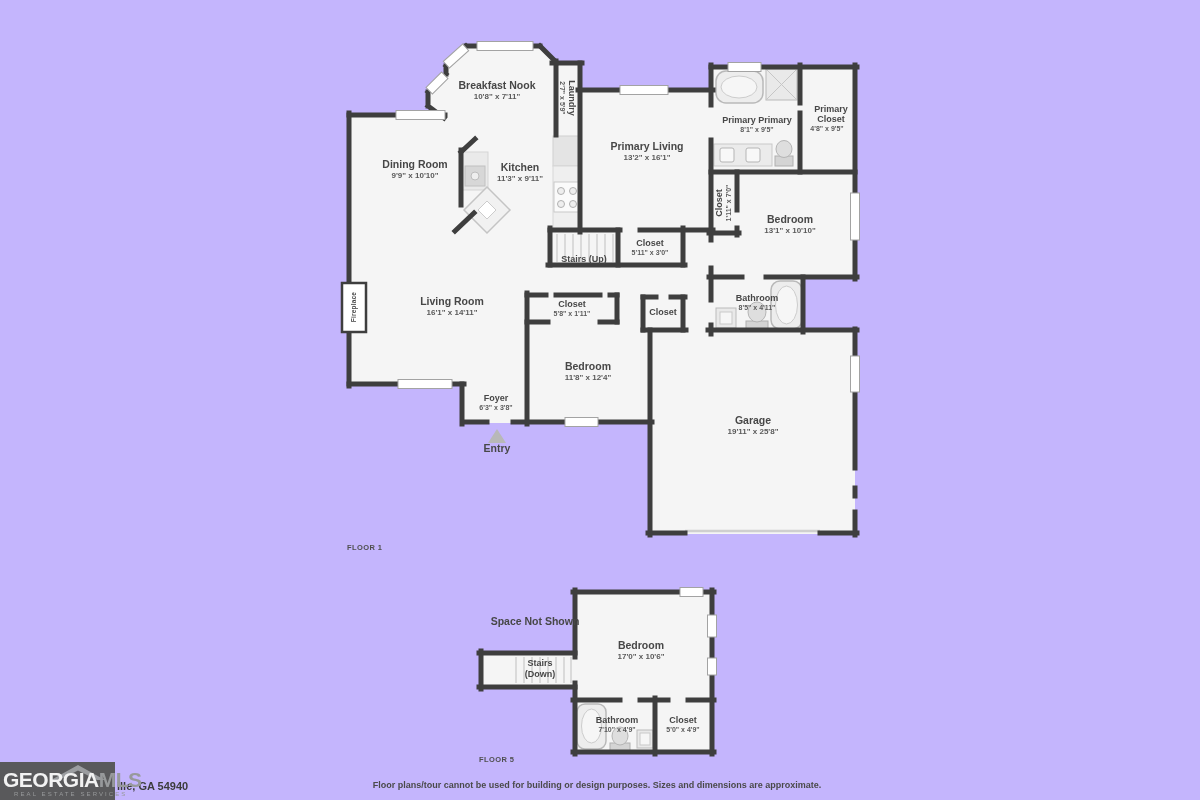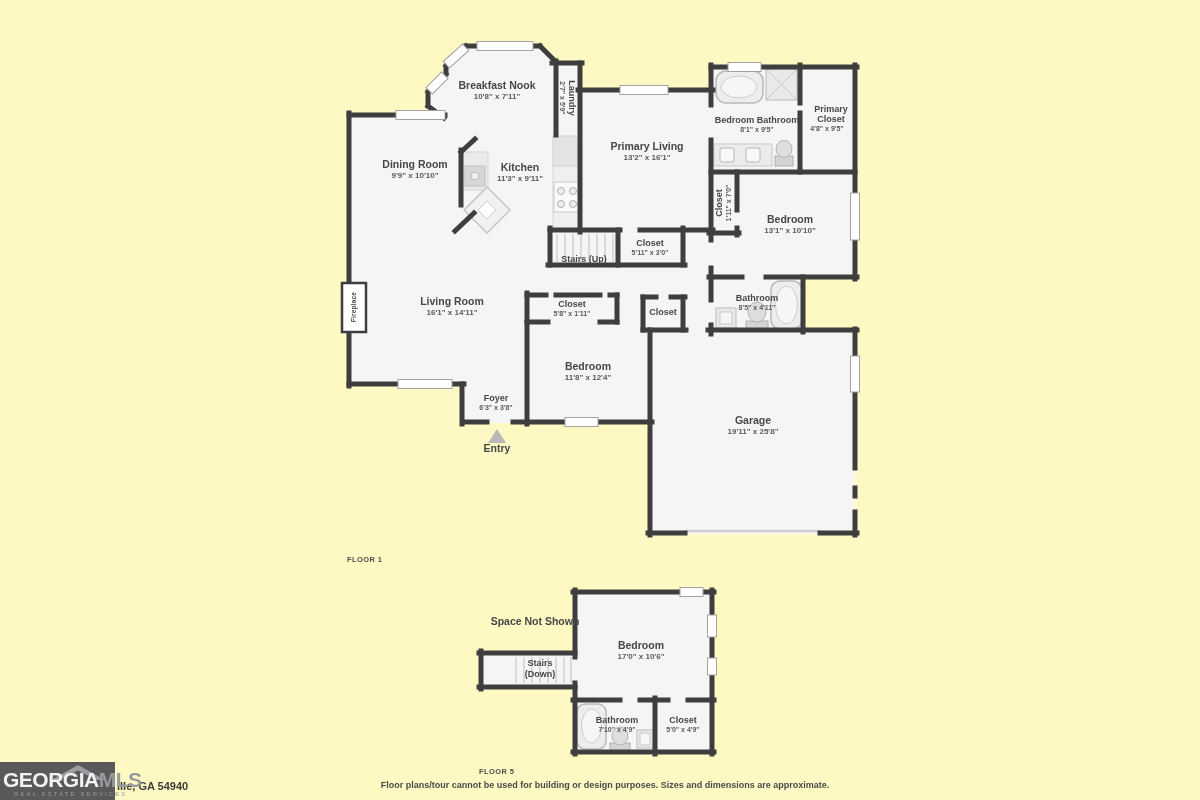--- a/index.html
+++ b/index.html
@@ -1,39 +1,39 @@
 <!DOCTYPE html>
 <html><head>
 <meta charset="utf-8">
 <style>
   html,body{margin:0;padding:0;background:#fff;}
-  #page{position:relative;width:1200px;height:800px;background:#fef9c3;overflow:hidden;
+  #page{position:relative;width:1200px;height:800px;background:#c4b5fd;overflow:hidden;
         font-family:"Liberation Sans",sans-serif;}
   #plan-svg{position:absolute;left:0;top:0;}
   .lbl{position:absolute;transform:translate(-50%,-50%);text-align:center;color:#474747;
        white-space:nowrap;line-height:1.25;z-index:5;}
   .lbl .rname{display:block;font-weight:bold;font-size:10.5px;}
   .lbl .rdims{display:block;font-weight:bold;font-size:8px;color:#5a5a5a;}
   .lbl.sm .rname{font-size:9px;}
   .lbl.sm .rdims{font-size:7px;}
   .lbl.wrap .rname{white-space:normal;width:56px;margin:0 auto;line-height:1.15;padding-left:8px;}
   .lbl.wrapn .rname{white-space:normal;width:48px;margin:0 auto;line-height:1.2;}
   .lbl.vert{transform:translate(-50%,-50%) rotate(-90deg);}
   .lbl.vert-cw{transform:translate(-50%,-50%) rotate(90deg);}
   .lbl.tiny .rname{font-size:6.5px;letter-spacing:.2px;}
-  .floor-tag{position:absolute;font-size:7.5px;font-weight:bold;color:#4f4f4f;letter-spacing:.4px;z-index:5;margin-top:12px;}
+  .floor-tag{position:absolute;font-size:7.5px;font-weight:bold;color:#4f4f4f;letter-spacing:.4px;z-index:5;}
   #logo{position:absolute;left:0;top:762px;width:115px;height:54px;background:#59595b;z-index:6;}
   #logo .brand{position:absolute;left:3px;top:7px;font-size:21px;font-weight:bold;letter-spacing:-.5px;line-height:1;}
   #logo .brand .g1{color:#f2f2f2;}
   #logo .brand .g2{color:#97999b;}
   #logo .roof{position:absolute;left:50px;top:1px;}
   #logo .tagline{position:absolute;left:14px;top:29px;font-size:6px;color:#97999a;letter-spacing:2.1px;white-space:nowrap;}
   #address{position:absolute;left:117px;top:780px;font-size:11px;font-weight:bold;color:#3c3c3c;z-index:5;white-space:nowrap;}
   #disclaimer{position:absolute;left:597px;top:780px;transform:translateX(-50%);font-size:9px;
-              font-weight:bold;color:#4a4a4a;white-space:nowrap;z-index:5;margin-left:8px;}
+              font-weight:bold;color:#4a4a4a;white-space:nowrap;z-index:5;}
 </style>
 </head>
 <body>
 
 <div id="page">
 
 <svg id="plan-svg" width="1200" height="800" viewBox="0 0 1200 800">
 
   <g fill="#f5f5f5" stroke="none">
     <polygon points="466,44 540,44 557,61 557,122 443,122 428,106 428,92 446,74 446,64"></polygon>
@@ -182,21 +182,21 @@
 </div>
 <div class="lbl" style="left:520px;top:173px">
   <span class="rname">Kitchen</span>
   <span class="rdims">11'3" x 9'11"</span>
 </div>
 <div class="lbl" style="left:647px;top:152px">
   <span class="rname">Primary Living</span>
   <span class="rdims">13'2" x 16'1"</span>
 </div>
 <div class="lbl sm" style="left:757px;top:125px">
-  <span class="rname">Bedroom Bathroom</span>
+  <span class="rname">Primary Primary</span>
   <span class="rdims">8'1" x 9'5"</span>
 </div>
 <div class="lbl sm wrap" style="left:827px;top:119px">
   <span class="rname">Primary Closet</span>
   <span class="rdims">4'8" x 9'5"</span>
 </div>
 <div class="lbl sm vert" style="left:724px;top:203px">
   <span class="rname">Closet</span>
   <span class="rdims">1'11" x 7'0"</span>
 </div>

